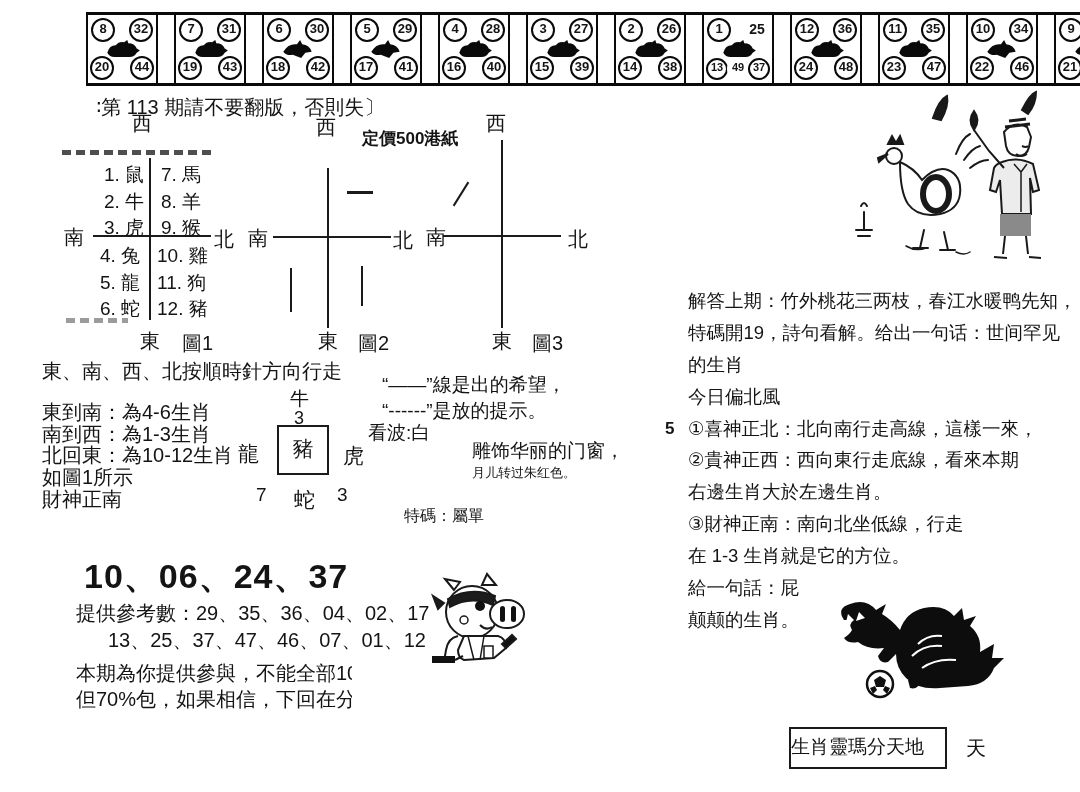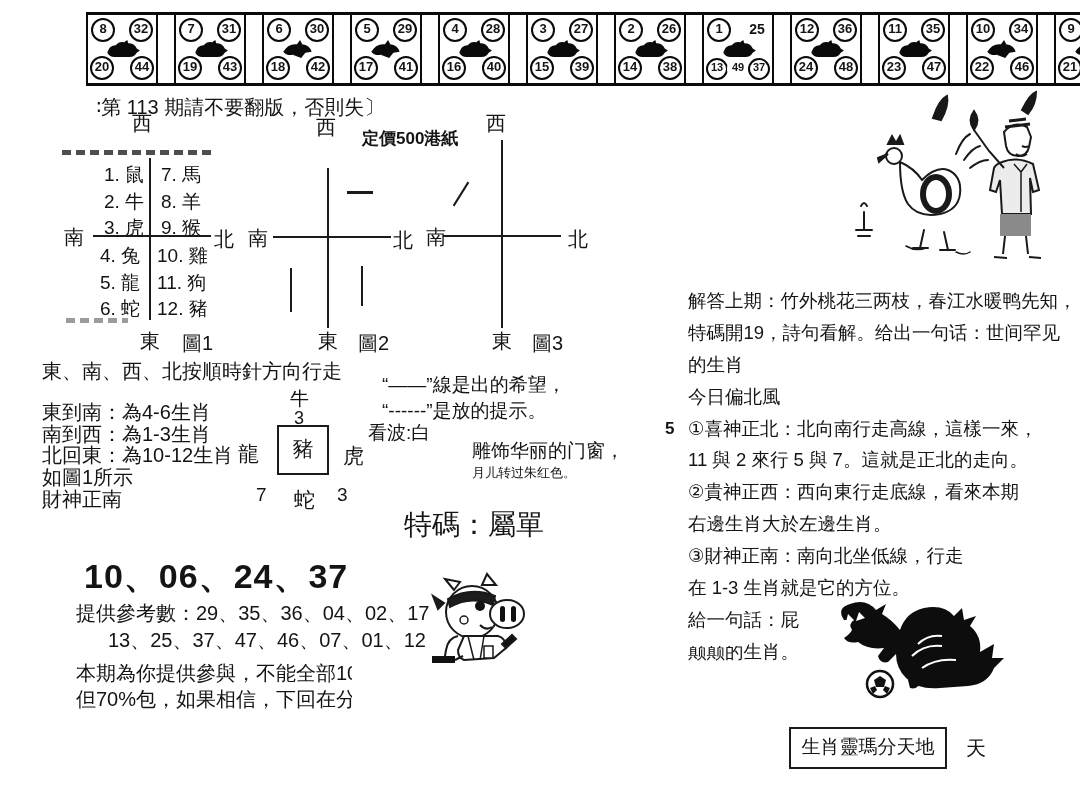--- a/index.html
+++ b/index.html
@@ -30,21 +30,21 @@
   
   .rules{position:absolute;left:42px;top:358px;font-size:20px}
   .rline{height:21.8px;white-space:nowrap}
   .rline:first-child{margin-bottom:19px}
   .rightcol{position:absolute;left:688px;top:288px;font-size:18.5px}
   .pline{height:31.9px;white-space:nowrap}
   .mask{position:absolute;background:#fff}
   .bignums{position:absolute;left:84px;top:554px;font-size:34px;font-weight:700;letter-spacing:1px}
   .clipline{overflow:hidden;width:276px;white-space:nowrap}
   .footerbox{position:absolute;left:789px;top:727px;width:154px;height:38px;border:2px solid #1b1b1b;
-             text-align:center;font-size:19px;line-height:36px}
+             text-align:left;font-size:19px;line-height:36px}
   .cartoon{position:absolute}
 </style>
 </head>
 <body>
 
 <div class="page">
 
   <div class="strip">
       <div class="zbox">
         <span class="num tl">8</span>
@@ -236,30 +236,29 @@
   <div class="t" style="left:343px;top:442px;font-size:21px">虎</div>
   <div class="t" style="left:256px;top:484px;font-size:19px">7</div>
   <div class="t" style="left:294px;top:486px;font-size:21px">蛇</div>
   <div class="t" style="left:337px;top:484px;font-size:19px">3</div>
 
   <div class="t" style="left:382px;top:372px;font-size:19px">“——”線是出的希望，</div>
   <div class="t" style="left:382px;top:398px;font-size:19px">“------”是放的提示。</div>
   <div class="t" style="left:368px;top:420px;font-size:19px">看波:白</div>
   <div class="t" style="left:472px;top:438px;font-size:19px">雕饰华丽的门窗，</div>
   <div class="t" style="left:472px;top:464px;font-size:13px">月儿转过朱红色。</div>
-  <div class="t" style="left:404px;top:506px;font-size:28px">特碼：屬單</div>
+  <div class="t" style="left:404px;top:506px;font-size:16px">特碼：屬單</div>
 
   <div class="t" style="left:665px;top:419px;font-size:17px;font-weight:700">5</div>
   <div class="rightcol">
       <div class="pline">解答上期：竹外桃花三两枝，春江水暖鸭先知，</div>
       <div class="pline">特碼開19，詩句看解。给出一句话：世间罕见</div>
       <div class="pline">的生肖</div>
       <div class="pline">今日偏北風</div>
       <div class="pline">①喜神正北：北向南行走高線，這樣一來，</div>
-      <div class="pline">11 與 2 來行 5 與 7。這就是正北的走向。</div>
       <div class="pline">②貴神正西：西向東行走底線，看來本期</div>
       <div class="pline">右邊生肖大於左邊生肖。</div>
       <div class="pline">③財神正南：南向北坐低線，行走</div>
       <div class="pline">在 1-3 生肖就是它的方位。</div>
       <div class="pline">給一句話：屁</div>
       <div class="pline">颠颠的生肖。</div>
     </div>
   <div class="mask" style="left:686px;top:633px;width:62px;height:13px"></div>
 
   <div class="bignums">10、06、24、37</div>

